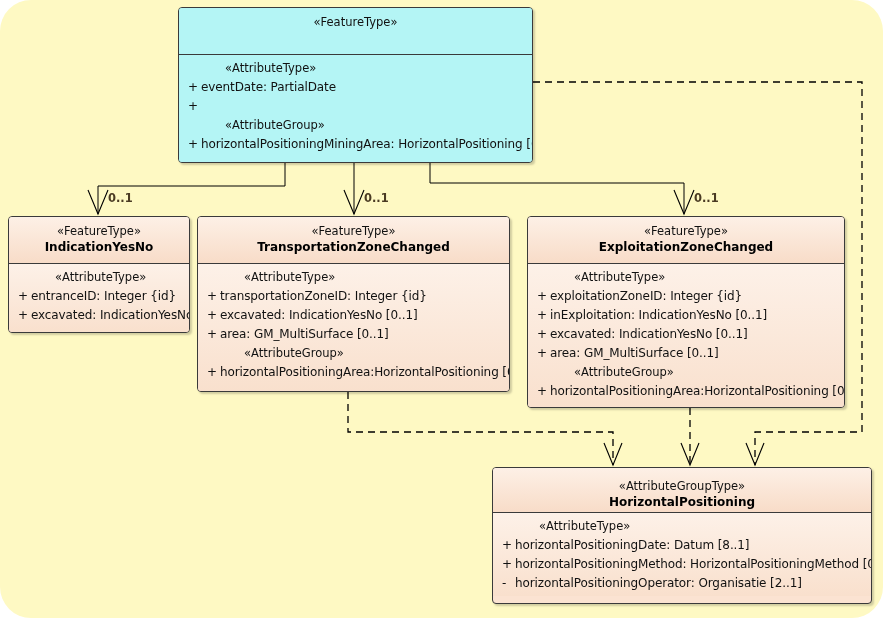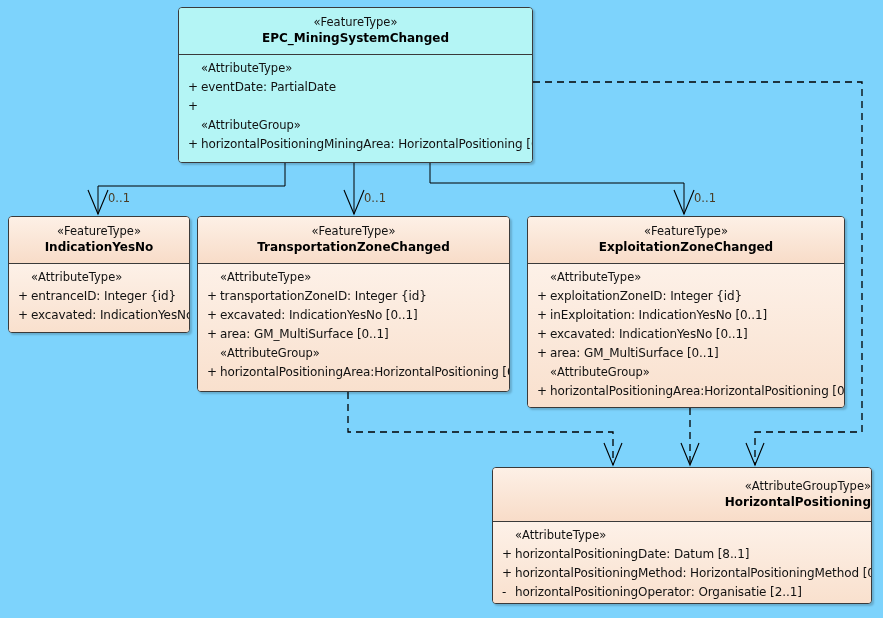--- a/index.html
+++ b/index.html
@@ -4,23 +4,24 @@
 <style>
   html, body {
     margin: 0;
     padding: 0;
     background: #ffffff;
   }
   #diagram {
     position: relative;
     width: 883px;
     height: 618px;
-    background: #7dd3fc;
+    background: #fef9c3;
     font-family: "DejaVu Sans", "Liberation Sans", sans-serif;
     overflow: hidden;
+    border-radius: 31px;
   }
   #connectors {
     position: absolute;
     left: 0; top: 0;
     width: 883px;
     height: 618px;
     pointer-events: none;
   }
   .umlbox {
     position: absolute;
@@ -60,22 +61,23 @@
     padding: 4px 0 3px 0;
   }
   .box-body.cyan-b { background: #b4f5f5; }
   .box-body.peach-b {
     background: linear-gradient(to bottom, #fdf1e8 0%, #f9e0cd 100%);
   }
   .group-label {
     font-size: 11.5px;
     color: #111111;
     line-height: 19px;
-    padding-left: 22px;
-    white-space: nowrap;
+    padding-left: 16px;
+    white-space: nowrap;
+    margin-left: 30px;
   }
   .attr-row {
     display: flex;
     line-height: 19px;
     white-space: nowrap;
   }
   .attr-vis {
     width: 22px;
     flex: 0 0 22px;
     text-align: left;
@@ -88,20 +90,21 @@
     font-size: 12px;
     color: #111111;
     letter-spacing: -0.1px;
     text-align: right;
   }
   .mult-label {
     position: absolute;
     font-size: 11.5px;
     color: #4a3b23;
     white-space: nowrap;
+    font-weight: bold;
   }
 </style>
 </head>
 <body>
 
 <div id="diagram">
 
   <svg id="connectors" viewBox="0 0 883 618" width="883" height="618">
 
     <g>
@@ -131,21 +134,20 @@
 
     <g>
       <path d="M 533 82 L 862 82 L 862 432 L 755 432 L 755 465" fill="none" stroke="#000000" stroke-width="1.3" stroke-dasharray="7,5"></path>
       <path d="M 746 443 L 755 465 L 764 443" fill="none" stroke="#000000" stroke-width="1.1"></path>
     </g>
   </svg>
 
   <div class="umlbox cyan" style="left:178px; top:7px; width:355px; height:156px;">
     <div class="box-header cyan-h" style="height:47px;">
       <div class="stereotype">«FeatureType»</div>
-      <div class="classname">EPC_MiningSystemChanged</div>
     </div>
     <div class="box-body cyan-b" style="height:108px;">
       <div class="group-label">«AttributeType»</div>
       <div class="attr-row">
         <span class="attr-vis">+</span>
         <span class="attr-text">eventDate: PartialDate</span>
       </div>
       <div class="attr-row">
         <span class="attr-vis">+</span>
       </div>
@@ -227,21 +229,21 @@
       </div>
       <div class="group-label">«AttributeGroup»</div>
       <div class="attr-row">
         <span class="attr-vis">+</span>
         <span class="attr-text">horizontalPositioningArea:HorizontalPositioning [0.1]</span>
       </div>
     </div>
   </div>
 
   <div class="umlbox peach" style="left:492px; top:467px; width:380px; height:137px;">
-    <div class="box-header peach-h" style="height:54px; padding-top:10px;text-align:right;">
+    <div class="box-header peach-h" style="height:45px; padding-top:10px;">
       <div class="stereotype">«AttributeGroupType»</div>
       <div class="classname">HorizontalPositioning</div>
     </div>
     <div class="box-body peach-b" style="height:83px;">
       <div class="group-label">«AttributeType»</div>
       <div class="attr-row">
         <span class="attr-vis">+</span>
         <span class="attr-text">horizontalPositioningDate: Datum [8..1]</span>
       </div>
       <div class="attr-row">

